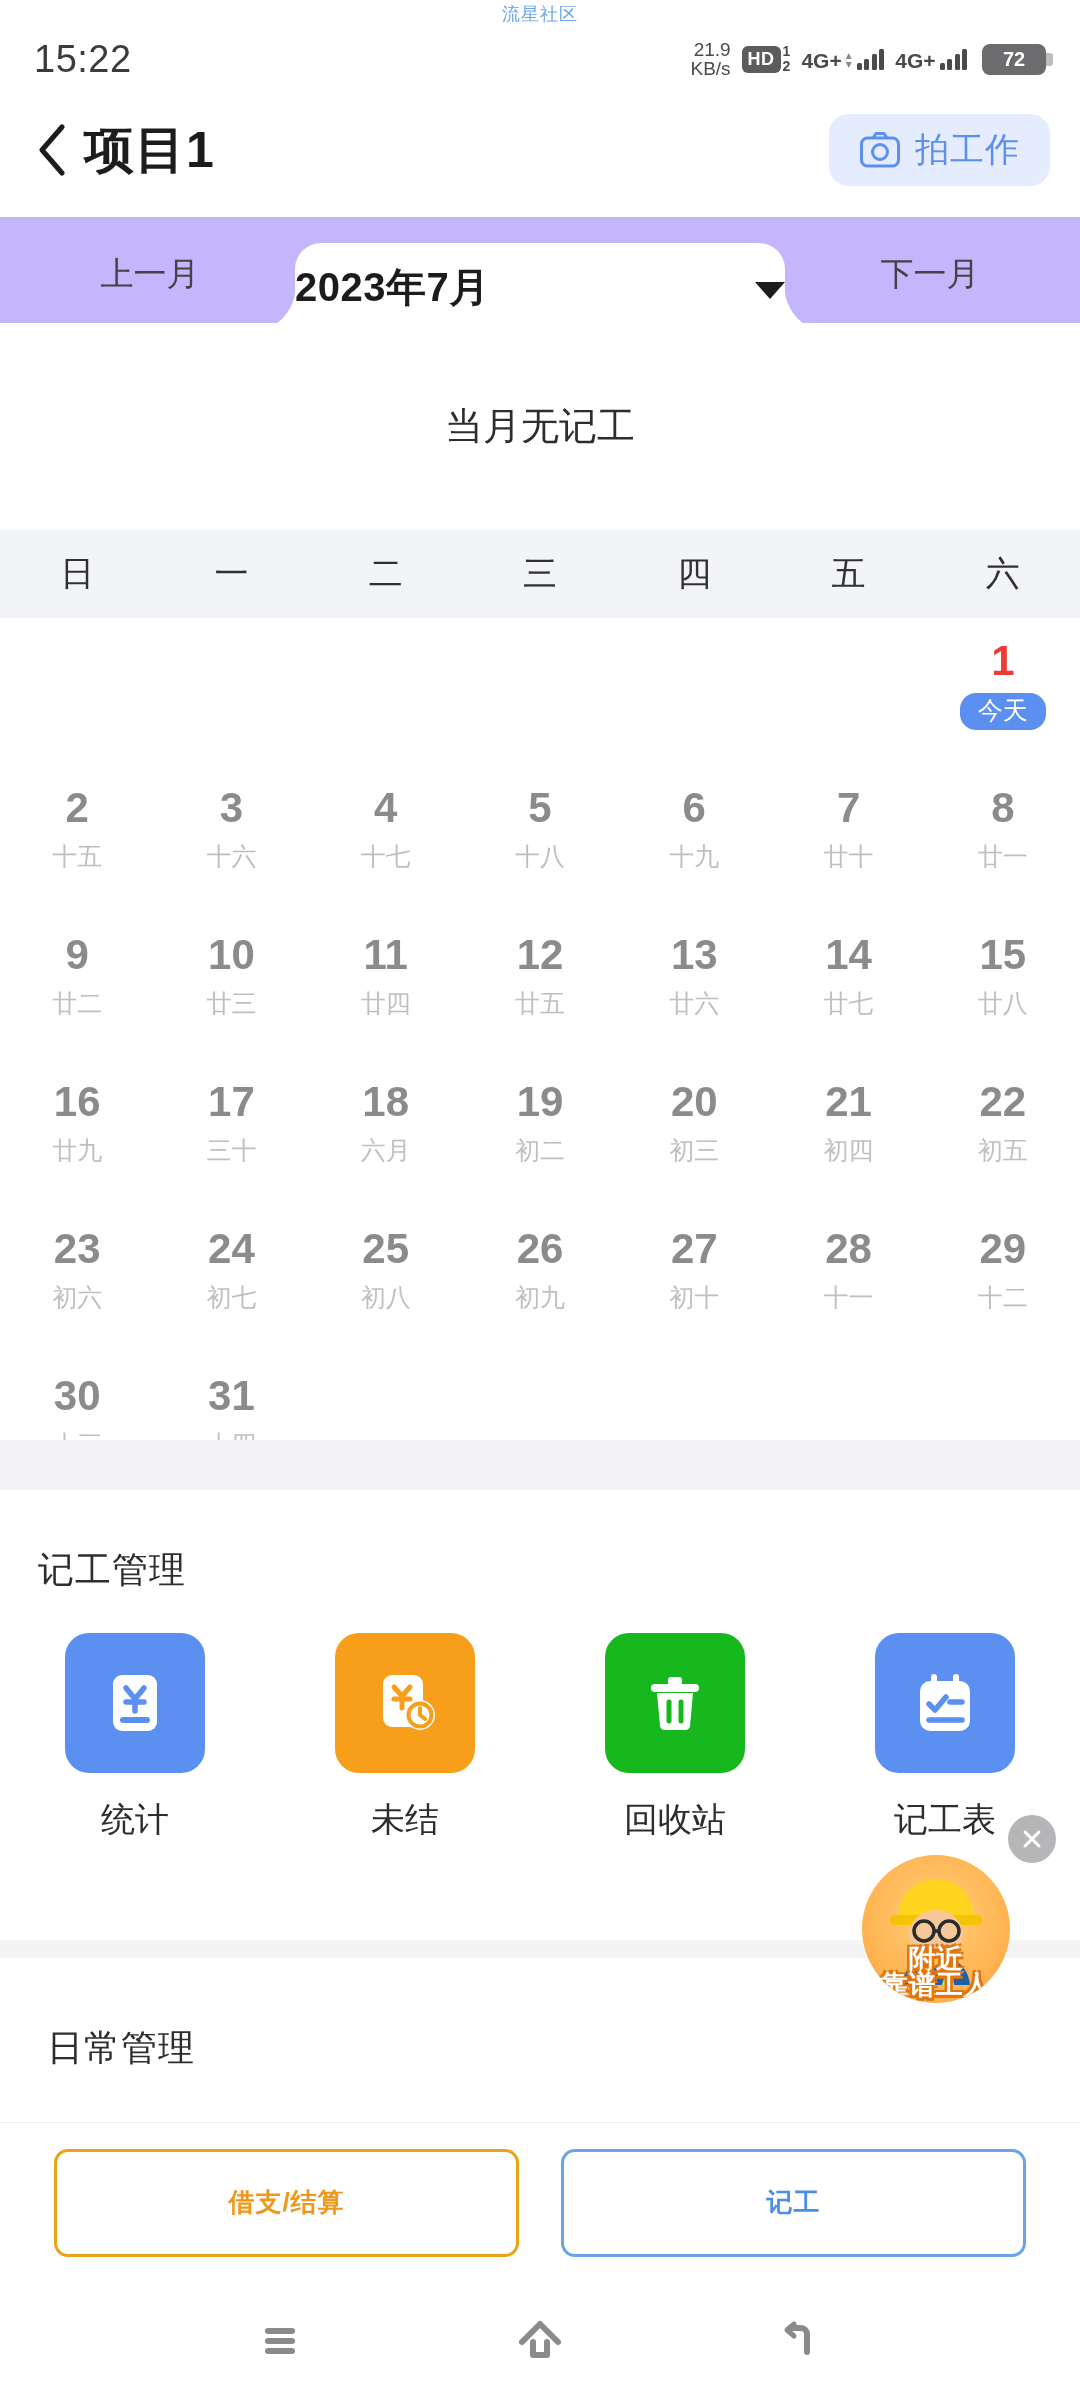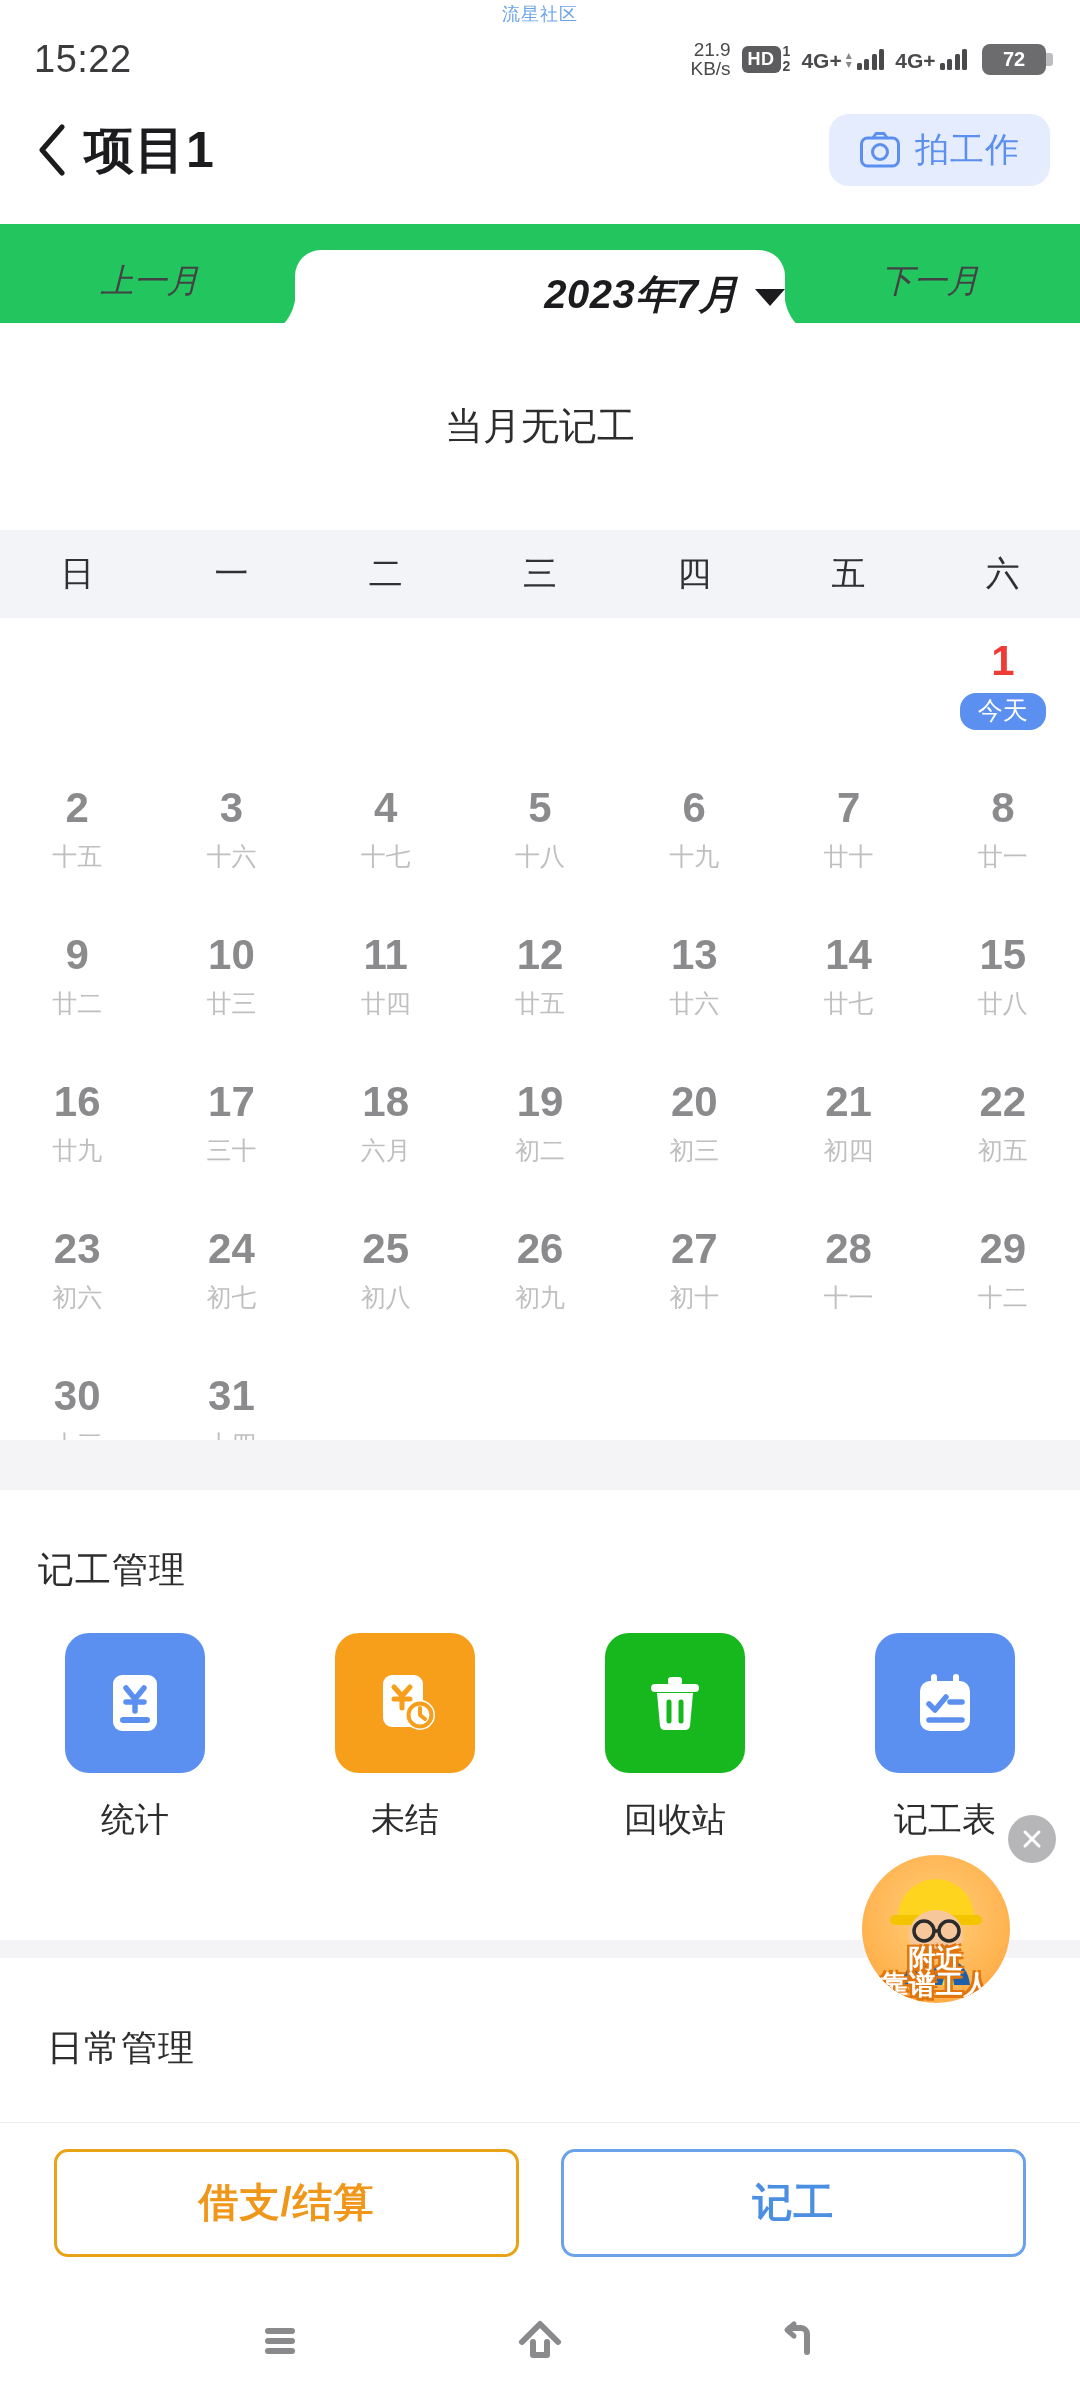--- a/index.html
+++ b/index.html
@@ -68,35 +68,34 @@
                  margin-right:10px; }
   .appbar-title{ font-size:50px; color:#1c1c1e; font-weight:600; letter-spacing:1px; }
   .camera-btn{
     margin-left:auto; background:#e4ecfd; border-radius:20px;
     height:72px; display:flex; align-items:center; gap:14px; padding:16px 30px;
   }
   .camera-btn .lbl{ font-size:34px; color:#5b8ff0; font-weight:500; letter-spacing:1px;}
 
   
   .monthbar{
-    position:absolute; top:224px; left:0; width:100%; height:115px;
-    background:#22c55e;
-    font-style:italic;
+    position:absolute; top:217px; left:0; width:100%; height:115px;
+    background:#c4b5fd;
   }
   .monthbar .side{
     position:absolute; top:0; height:100%; display:flex; align-items:center; justify-content:center;
     font-size:33px; color:#434345;
   }
   .side.prev{ left:0; width:300px; }
   .side.next{ right:0; width:300px; }
   .month-center{
     position:absolute; left:50%; transform:translateX(-50%); top:26px;
     width:490px; height:89px; background:#fff;
     border-radius:26px 26px 0 0;
-    display:flex; align-items:center; justify-content:flex-end; gap:16px;
+    display:flex; align-items:center; justify-content:space-between; gap:16px;
   }
   .month-center::before,
   .month-center::after{
     content:""; position:absolute; bottom:0; width:46px; height:46px; background:#fff;
   }
   .month-center::before{ left:-46px;
     -webkit-mask: radial-gradient(circle 46px at 0 0, transparent 46px, #000 47px);
     mask: radial-gradient(circle 46px at 0 0, transparent 46px, #000 47px); }
   .month-center::after{ right:-46px;
     -webkit-mask: radial-gradient(circle 46px at 100% 0, transparent 46px, #000 47px);
@@ -159,21 +158,21 @@
 
   
   .actionbar{
     position:absolute; left:0; bottom:118px; width:100%; height:160px;
     background:#fff; border-top:1px solid #ededef;
     display:flex; align-items:center; justify-content:center; gap:42px;
   }
   .act-btn{
     width:465px; height:108px; border-radius:14px; background:#fff;
     display:flex; align-items:center; justify-content:center;
-    font-size:40px; font-weight:600; letter-spacing:1px;
+    font-size:26px; font-weight:600; letter-spacing:1px;
   }
   .act-orange{ border:3px solid #e8a317; color:#f0971a; }
   .act-blue{ border:3px solid #6aa3ea; color:#4b8fe3; }
 
   
   .navbar{
     position:absolute; left:0; bottom:0; width:100%; height:118px;
     background:#fff; display:flex; align-items:center; justify-content:space-around;
     padding:0 150px;
   }

